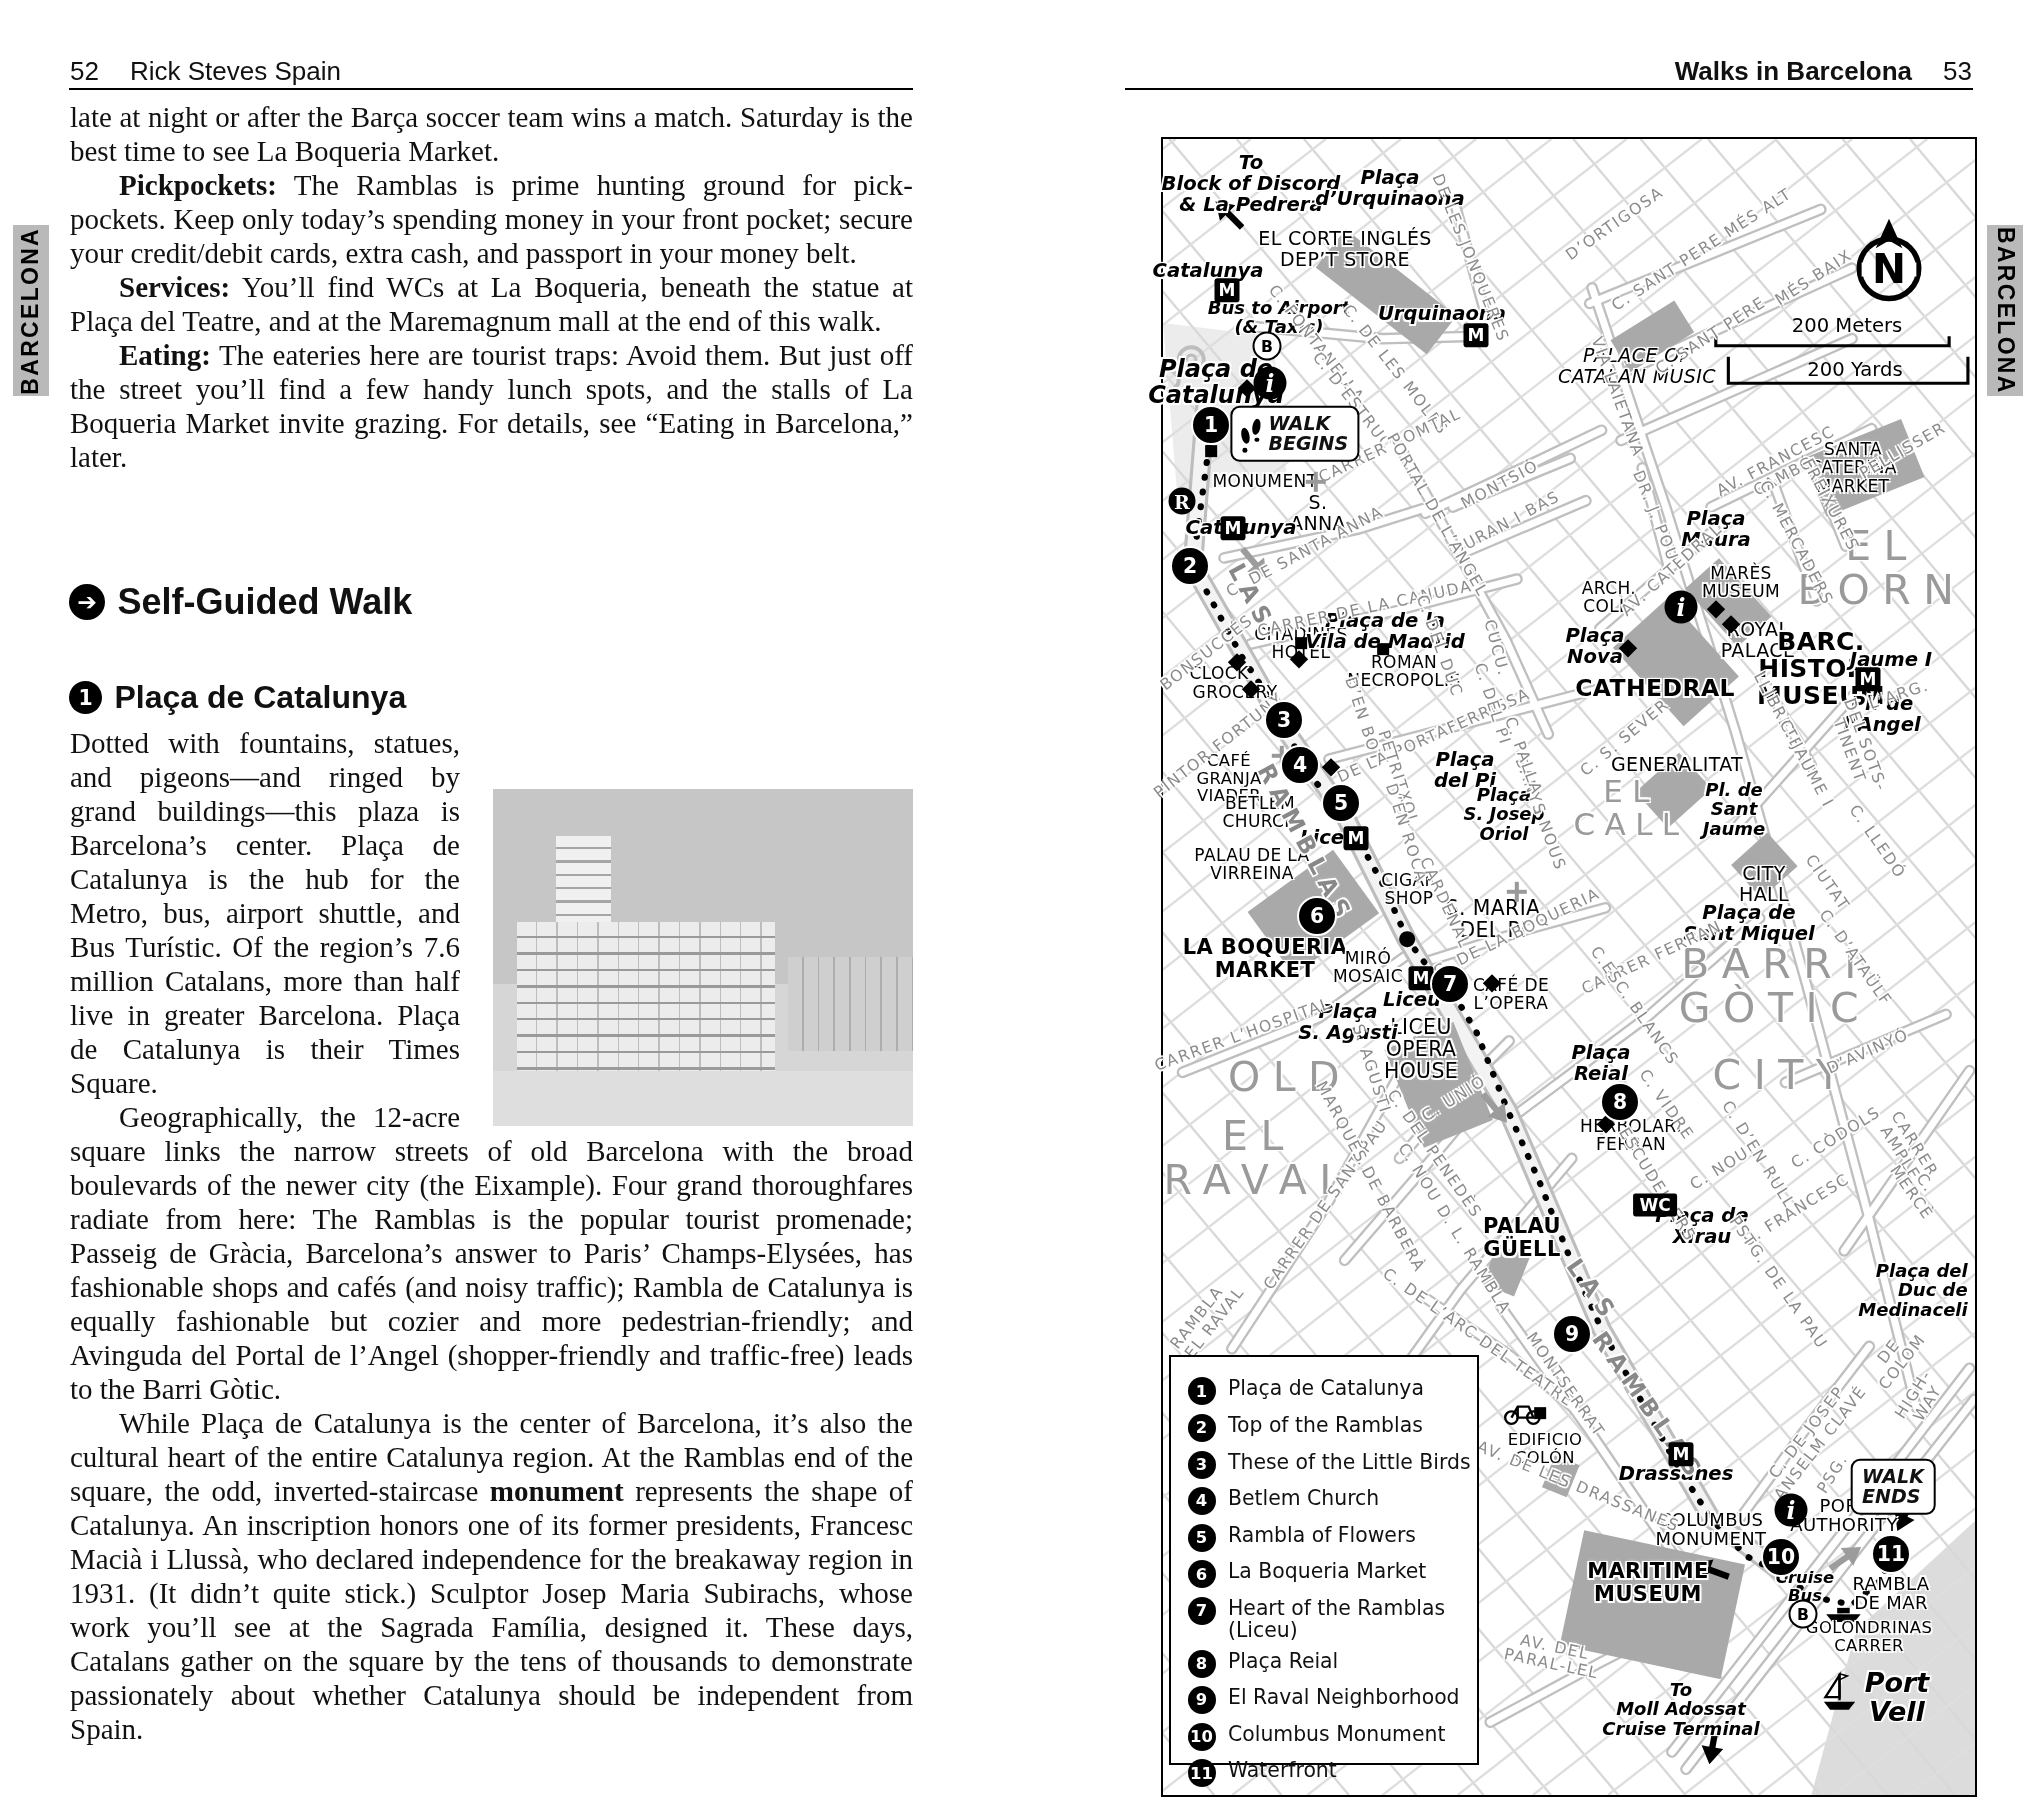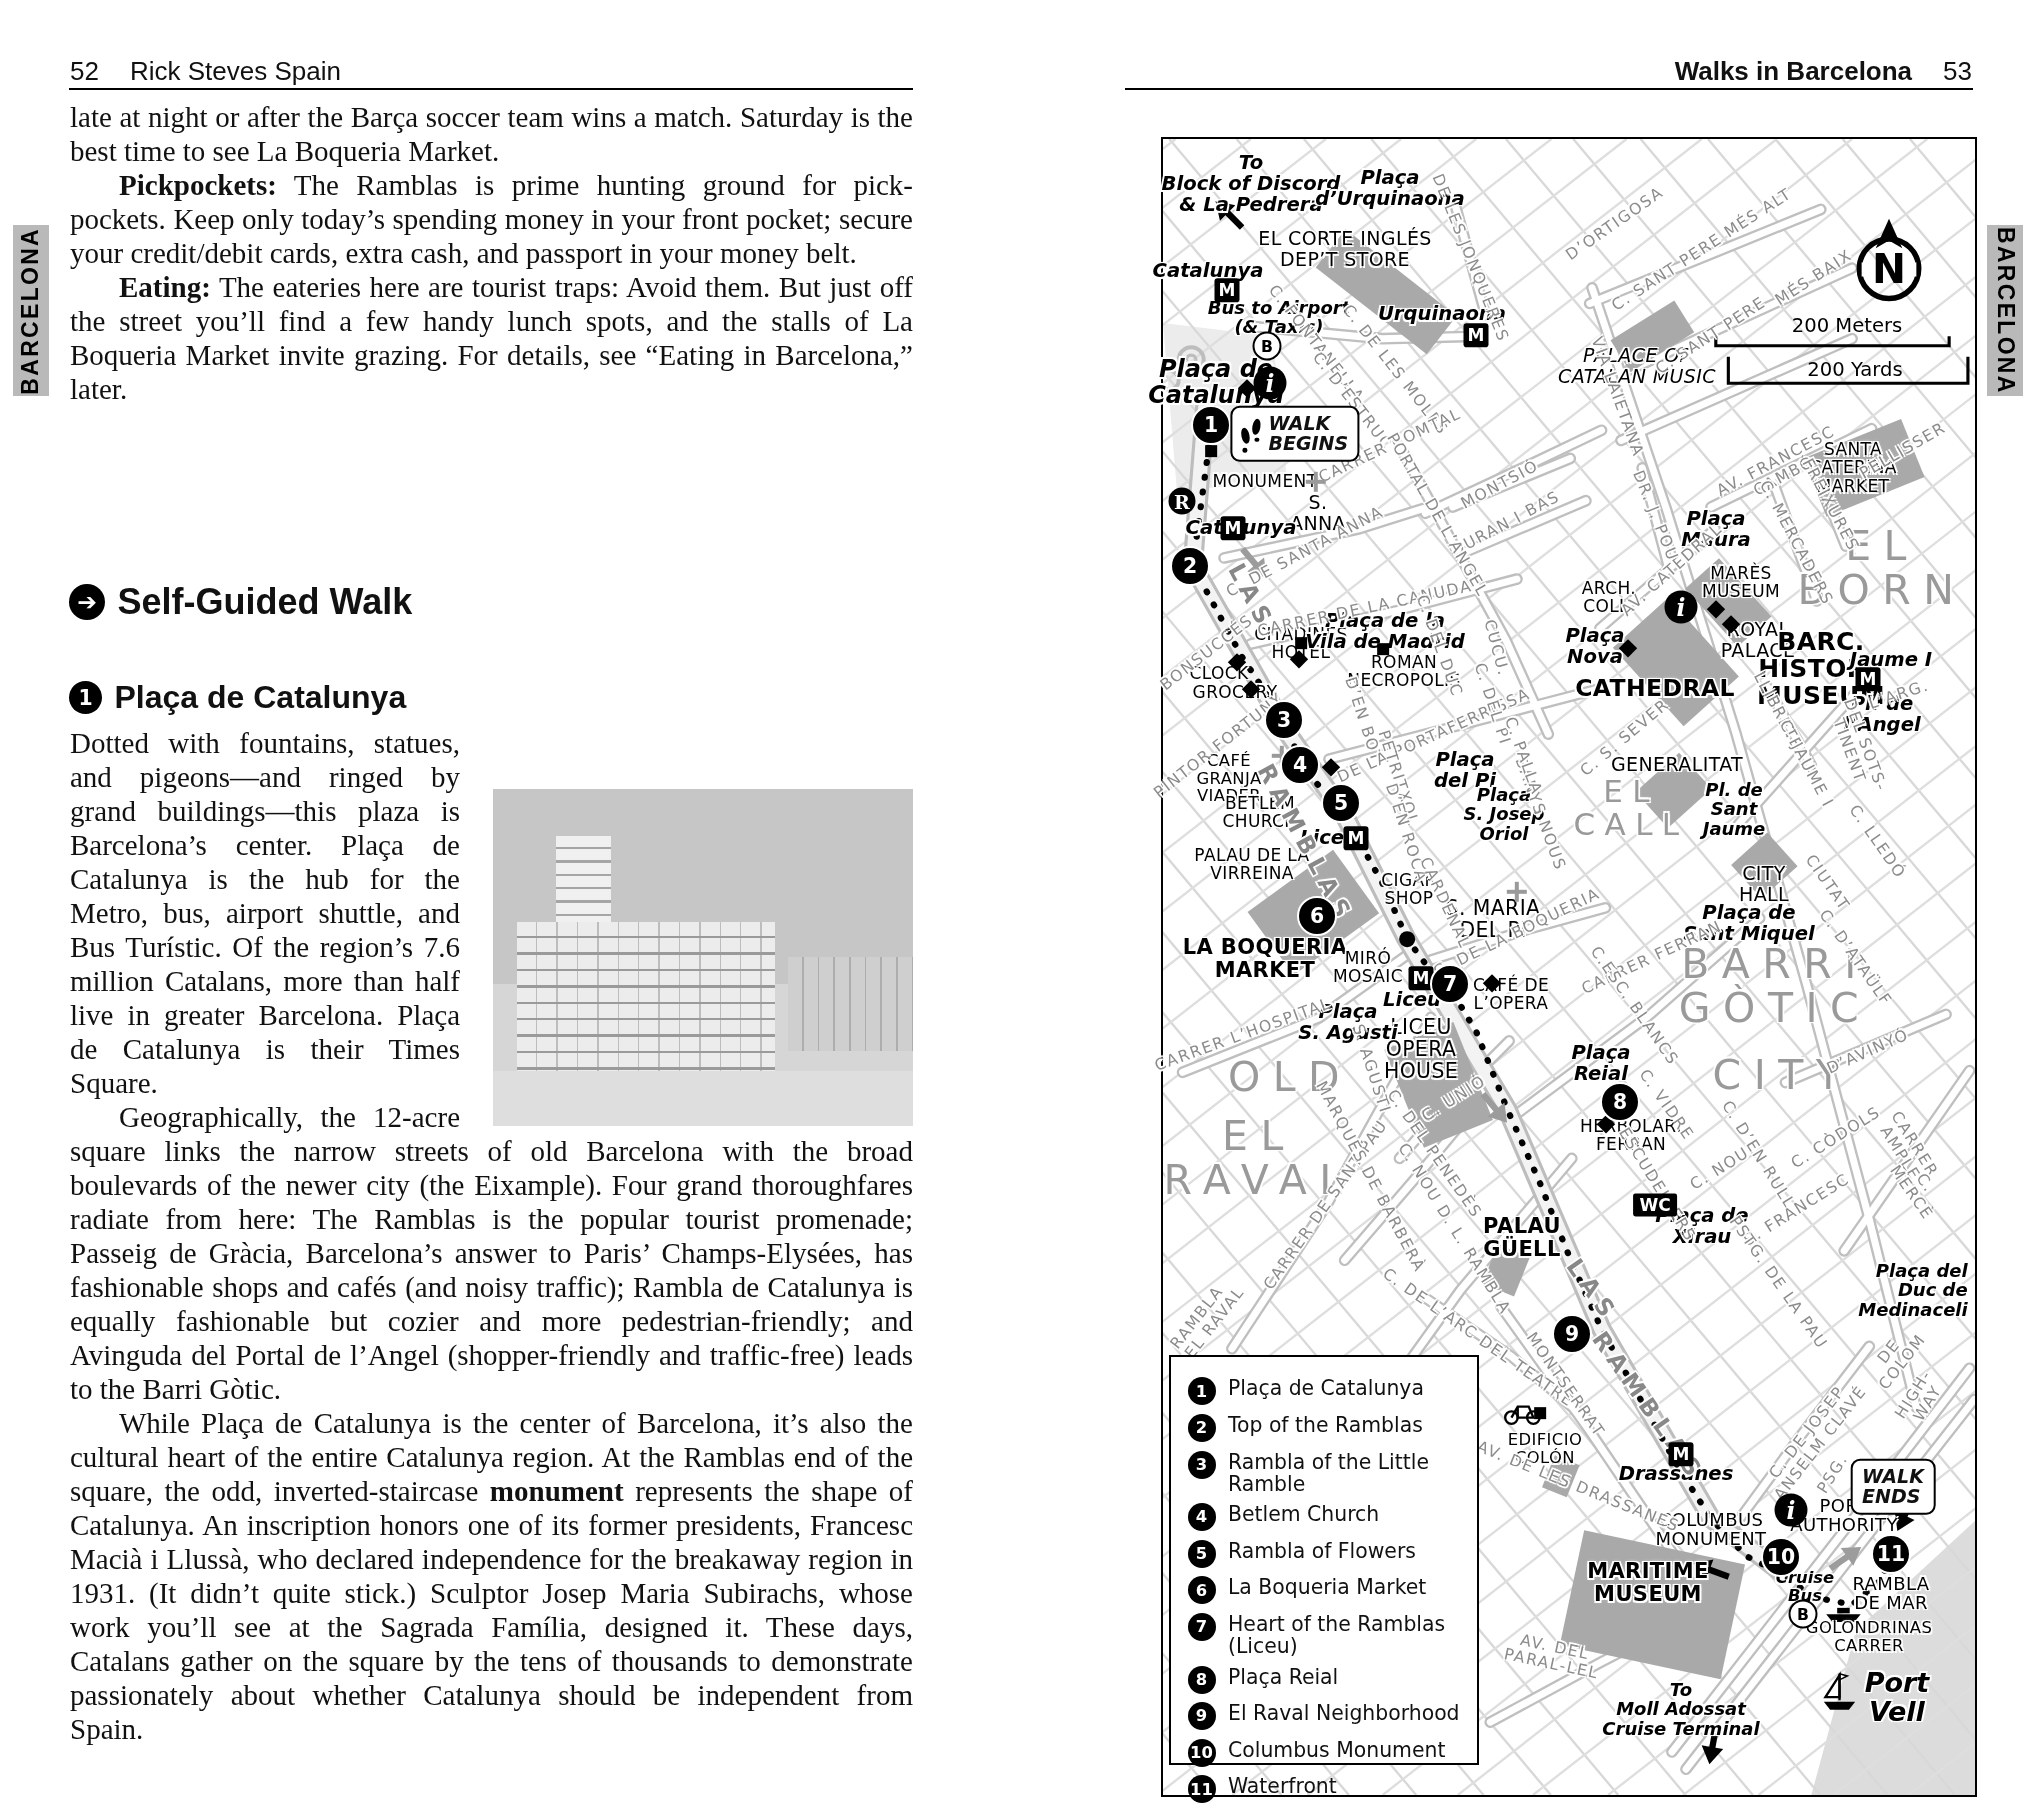--- a/index.html
+++ b/index.html
@@ -133,20 +133,21 @@
   <div id="tab-left" class="sidetab">
     <span>BARCELONA</span>
   </div>
   <div id="tab-right" class="sidetab">
     <span>BARCELONA</span>
   </div>
 
   <div id="body-text">
       <p class="para"><span>late at night or after the Barça soccer team wins a match. Saturday is the best time to see La Boqueria Market.</span></p>
       <p class="para ind"><b>Pickpockets:</b><span> The Ramblas is prime hunting ground for pick-pockets. Keep only today’s spending money in your front pocket; secure your credit/debit cards, extra cash, and passport in your money belt.</span></p>
+      <p class="para ind"><b>Services:</b><span> You’ll find WCs at La Boqueria, beneath the statue at Plaça del Teatre, and at the Maremagnum mall at the end of this walk.</span></p>
       <p class="para ind"><b>Eating:</b><span> The eateries here are tourist traps: Avoid them. But just off the street you’ll find a few handy lunch spots, and the stalls of La Boqueria Market invite grazing. For details, see “Eating in Barcelona,” later.</span></p>
     </div>
 
   <div id="walk-head">
     <span class="circle-glyph">➔</span>
     <span>Self-Guided Walk</span>
   </div>
   <div id="stop1-head">
     <span class="circle-glyph">1</span>
     <span>Plaça de Catalunya</span>
@@ -387,21 +388,21 @@
           <div class="leg-item">
             <span class="circle-glyph">1</span>
             <span style="white-space: pre-line;">Plaça de Catalunya</span>
           </div>
           <div class="leg-item">
             <span class="circle-glyph">2</span>
             <span style="white-space: pre-line;">Top of the Ramblas</span>
           </div>
           <div class="leg-item">
             <span class="circle-glyph">3</span>
-            <span style="white-space: pre-line;">Rambla of the Little Ramble</span>
+            <span style="white-space: pre-line;">These of the Little Birds</span>
           </div>
           <div class="leg-item">
             <span class="circle-glyph">4</span>
             <span style="white-space: pre-line;">Betlem Church</span>
           </div>
           <div class="leg-item">
             <span class="circle-glyph">5</span>
             <span style="white-space: pre-line;">Rambla of Flowers</span>
           </div>
           <div class="leg-item">

